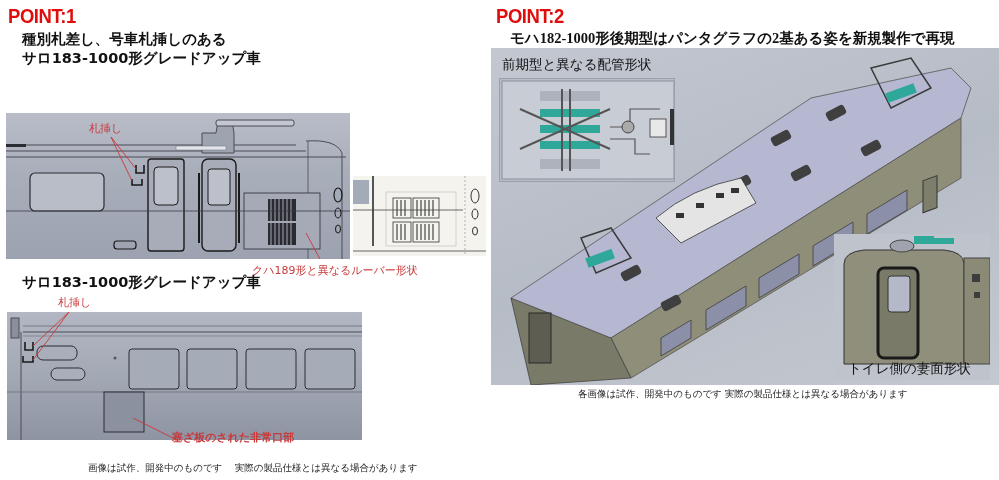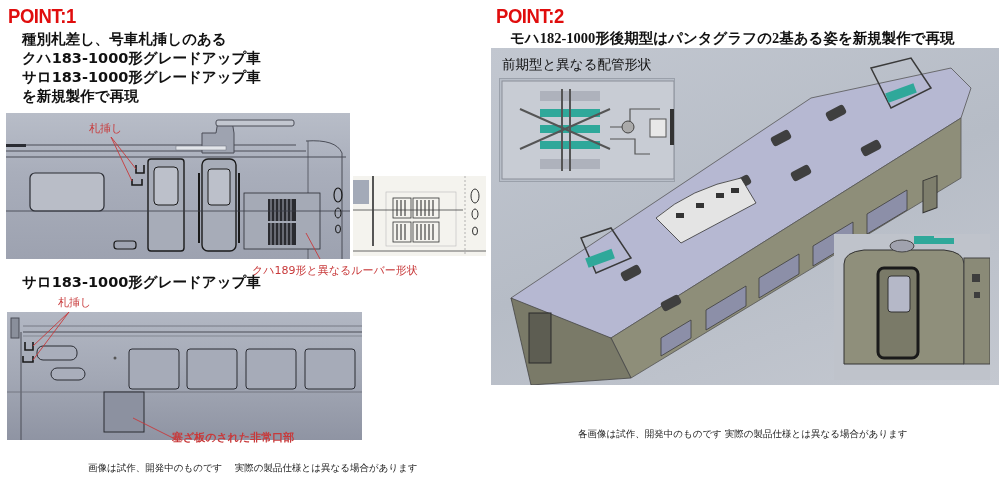--- a/index.html
+++ b/index.html
@@ -26,23 +26,21 @@
 
   svg { display: block; }
 </style>
 </head>
 <body>
 
 <div class="abs point-title" style="left:8px; top:4px;">POINT:1</div>
 
 <div class="abs" style="left:8px; top:30px;">
   <div class="heading">種別札差し、号車札挿しのある</div>
-  <div class="heading">クハ183-1000形グレードアップ車</div>
   <div class="heading">サロ183-1000形グレードアップ車</div>
-  <div class="heading">を新規製作で再現</div>
 </div>
 
 <div class="panel" id="kuha-panel">
   <svg width="344" height="146" viewBox="0 0 344 146">
 
     <line x1="0" y1="32" x2="290" y2="32" stroke="#4a4d57" stroke-width="1.2"></line>
     <line x1="0" y1="38" x2="300" y2="38" stroke="#4a4d57" stroke-width="1"></line>
     <line x1="0" y1="44" x2="340" y2="44" stroke="#4a4d57" stroke-width="1.2"></line>
     <rect x="0" y="31" width="20" height="3" fill="#2a2c33"></rect>
 
@@ -261,15 +259,16 @@
     <g fill="#3d3d3d">
         <rect x="138" y="40" width="8" height="8"></rect>
         <rect x="140" y="58" width="6" height="6"></rect>
       </g>
     <g fill="#2fa89a">
         <rect x="80" y="2" width="20" height="8"></rect>
         <rect x="100" y="4" width="20" height="6"></rect>
       </g>
     <ellipse cx="68" cy="12" rx="12" ry="6" fill="#a0a2ae" stroke="#444"></ellipse>
   </svg>
-</div>
-
-<div class="abs caption" style="left:578px; top:388px;margin-top:40px;">各画像は試作、開発中のものです  実際の製品仕様とは異なる場合があります</div>
+  <div class="abs overlay-label" style="left:14px; top:126px;">トイレ側の妻面形状</div>
+</div>
+
+<div class="abs caption" style="left:578px; top:388px;">各画像は試作、開発中のものです  実際の製品仕様とは異なる場合があります</div>
 
 </body></html>

